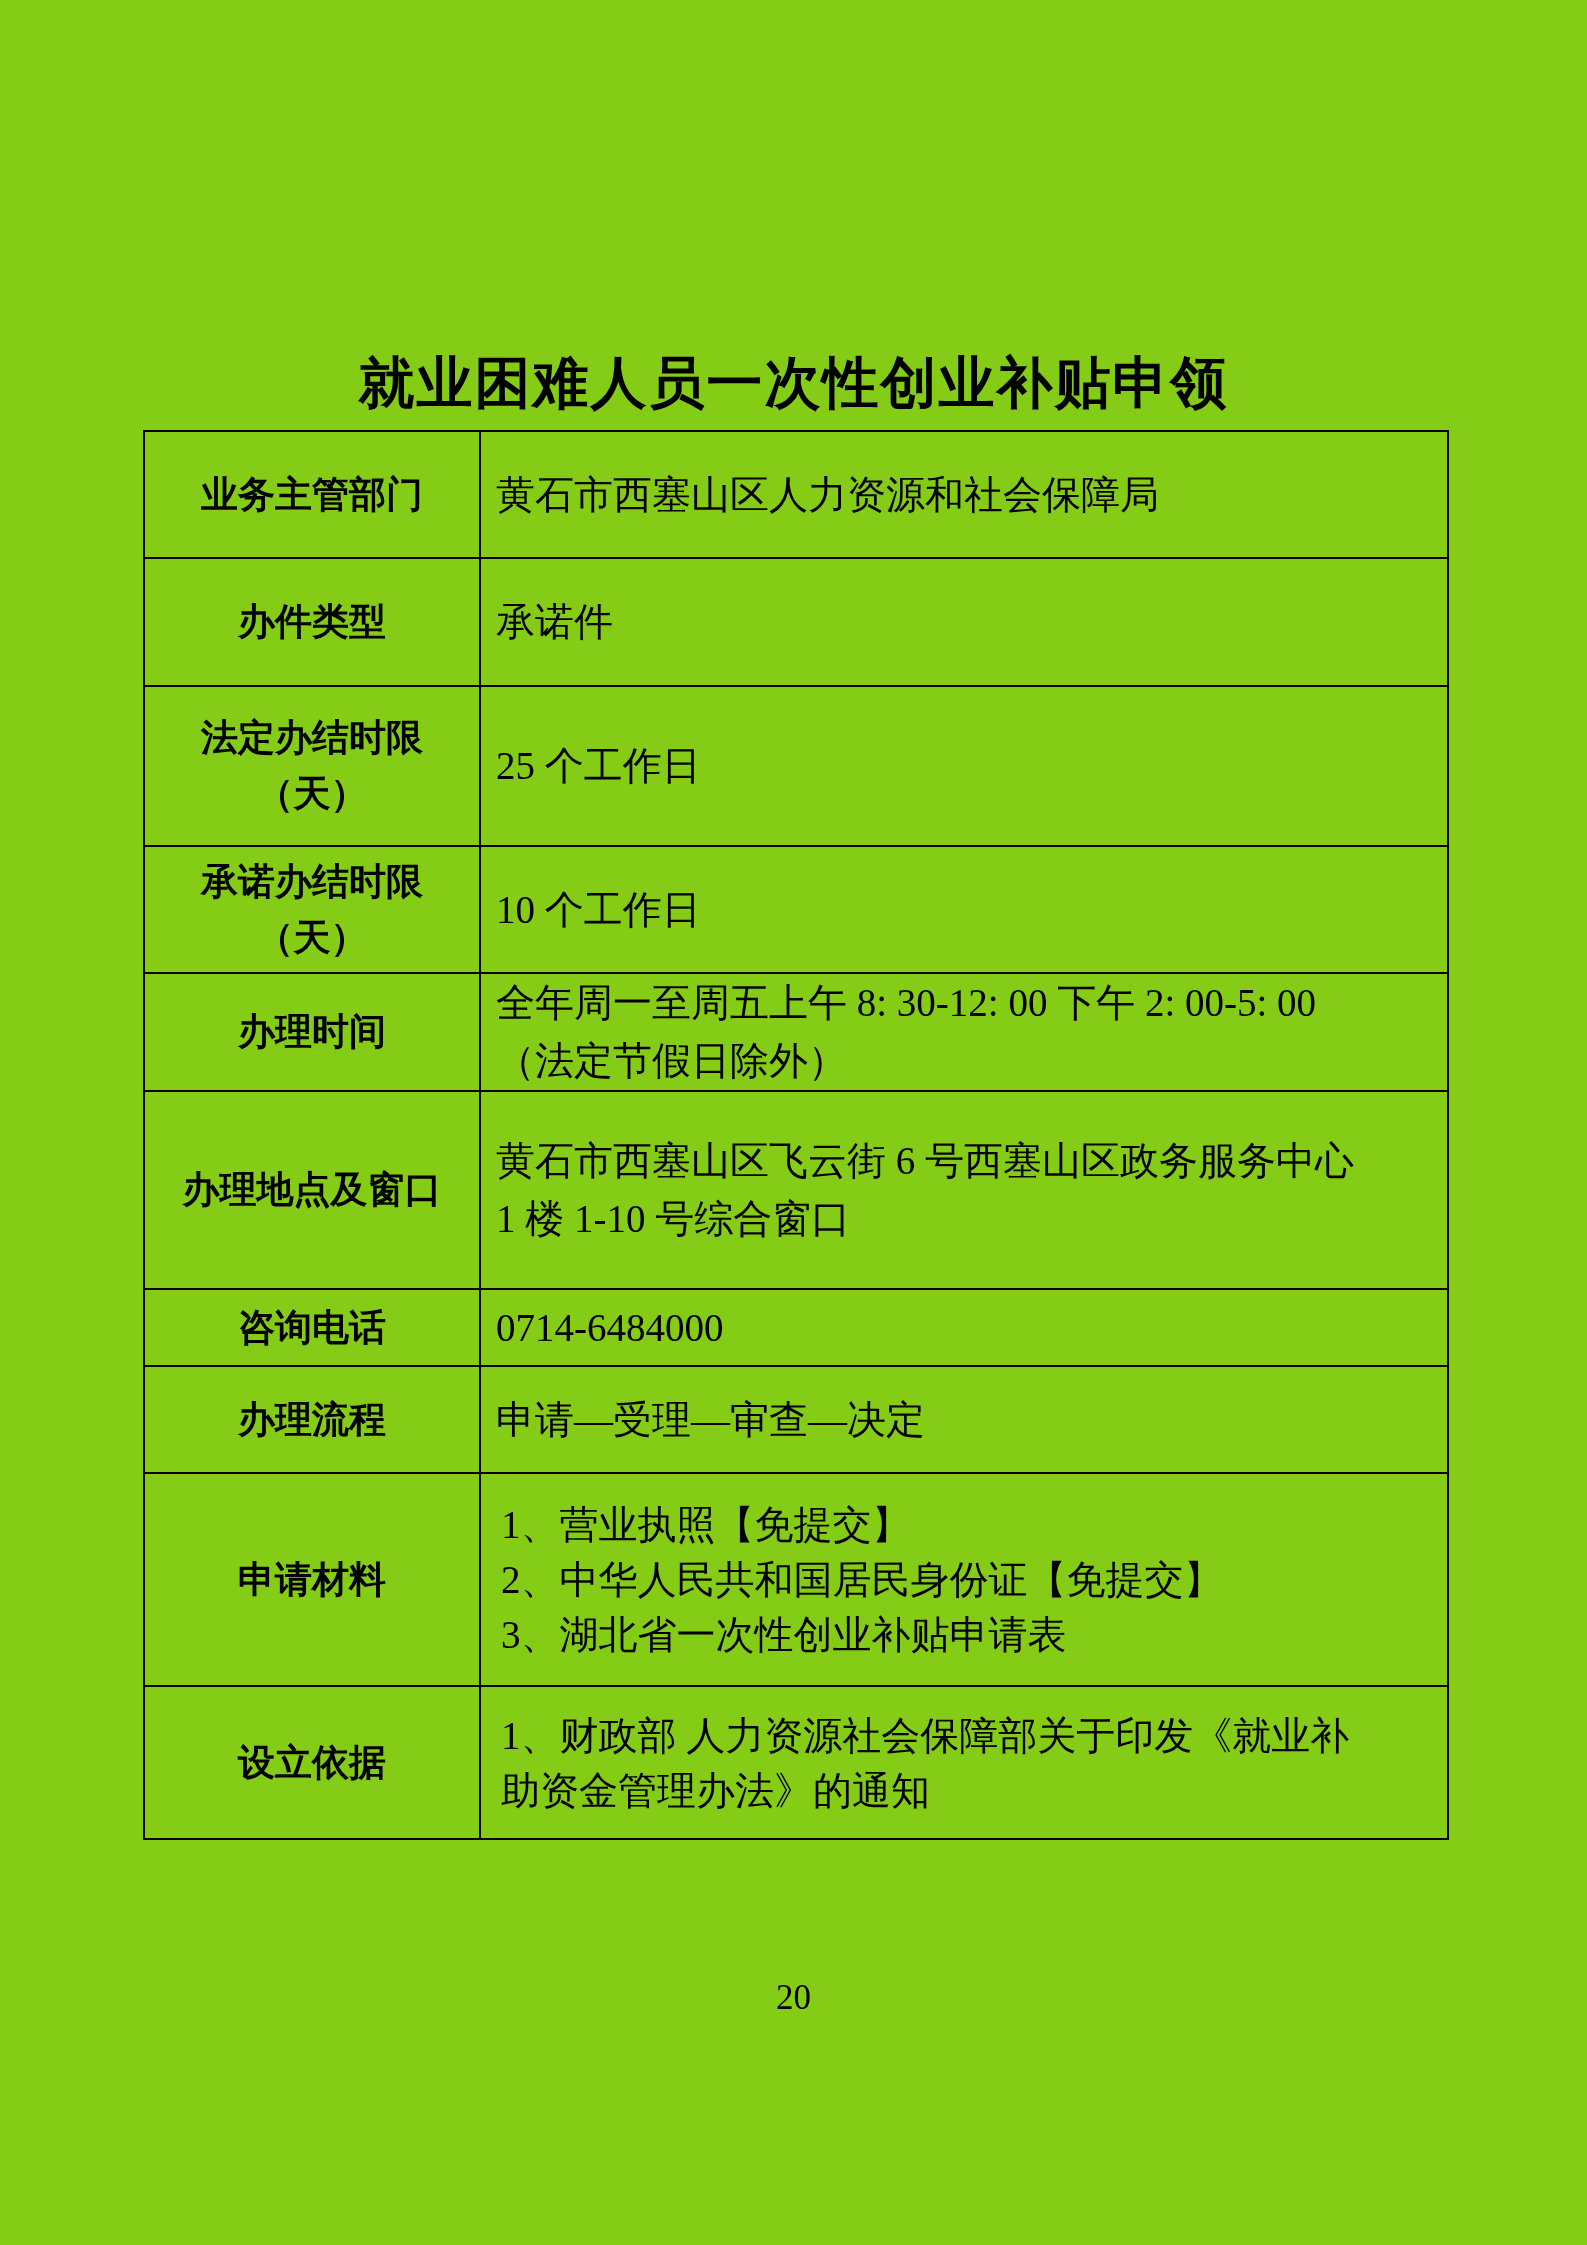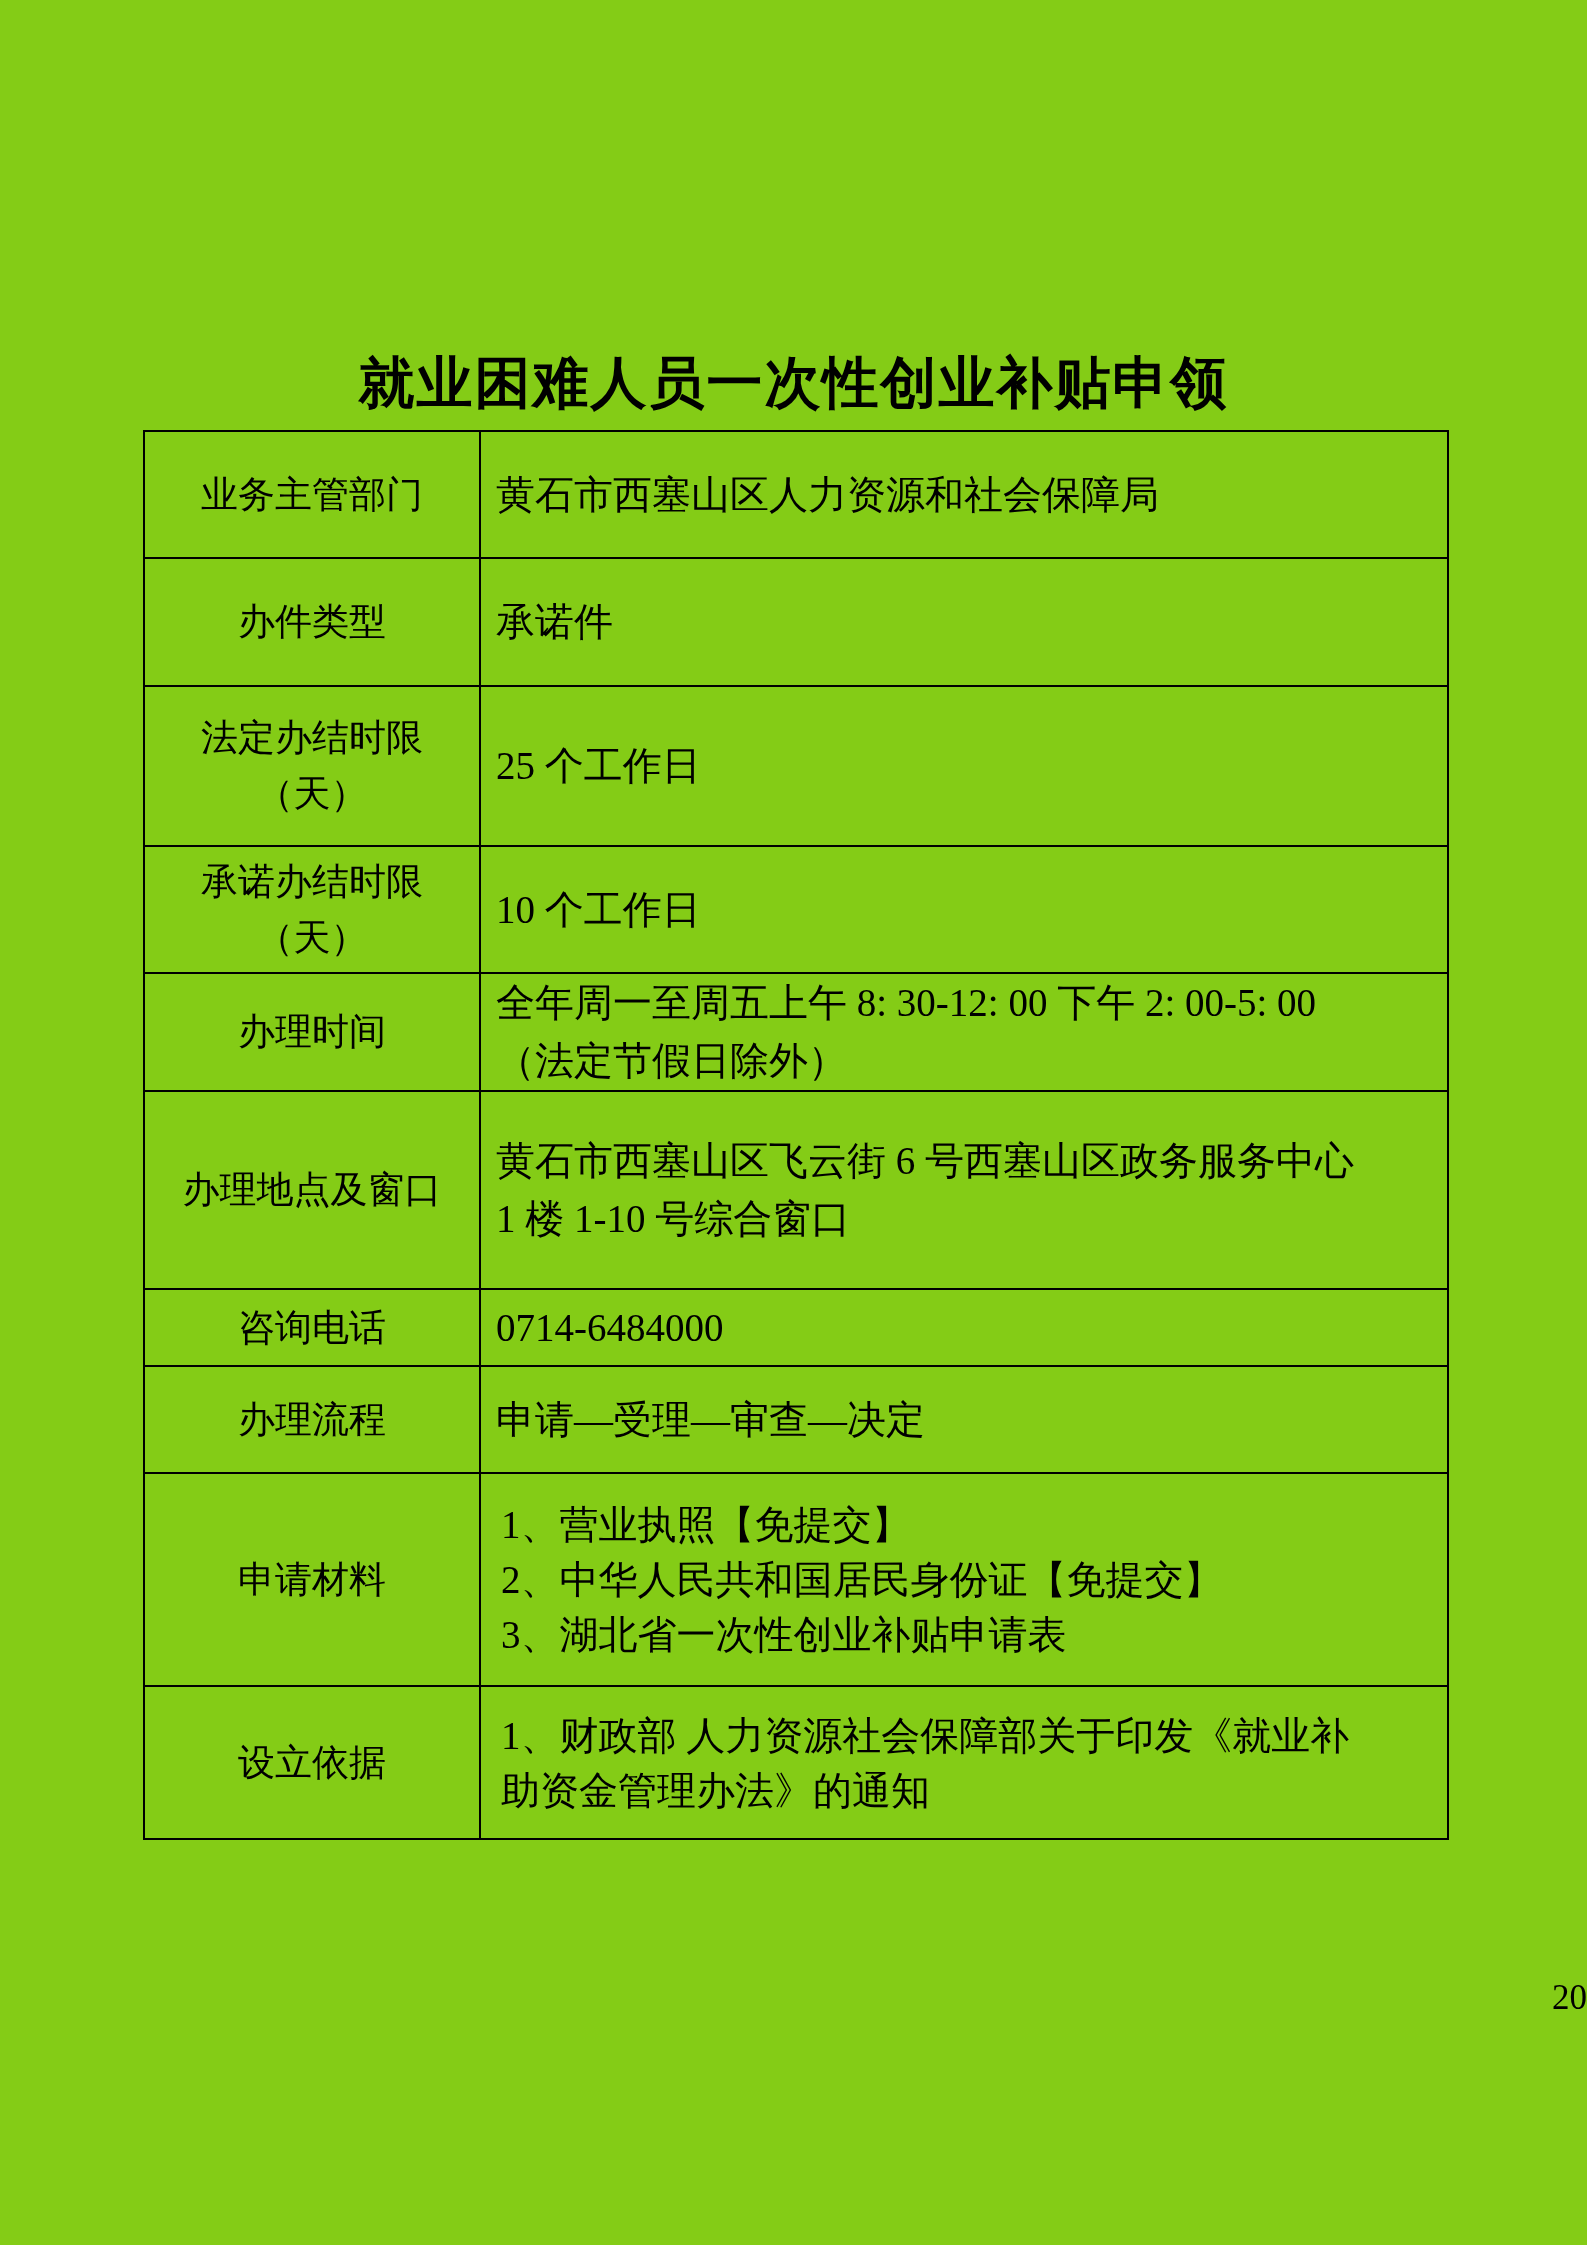--- a/index.html
+++ b/index.html
@@ -38,21 +38,21 @@
     table-layout: fixed;
   }
   .info-table td {
     border: 2px solid #000000;
     padding: 0;
     vertical-align: middle;
     overflow: hidden;
   }
   td.label-cell {
     font-family: "Liberation Sans", sans-serif;
-    font-weight: 400;
+    font-weight: 700;
     font-size: 37px;
     text-align: center;
     line-height: 56px;
   }
   td.value-cell {
     font-family: "Liberation Serif", serif;
     font-size: 39px;
     line-height: 58px;
     padding-left: 15px;
     padding-right: 10px;
@@ -62,21 +62,21 @@
     padding-left: 20px;
     padding-right: 14px;
     line-height: 55px;
     font-family: Liberation Serif, serif;
   }
   .page-number {
     position: absolute;
     top: 1978px;
     left: 0;
     width: 1587px;
-    text-align: right;
+    text-align: center;
     font-family: "Liberation Serif", serif;
     font-size: 35px;
   }
 </style>
 </head>
 <body>
 
 <div class="page">
 
   <div class="doc-title">就业困难人员一次性创业补贴申领</div>

